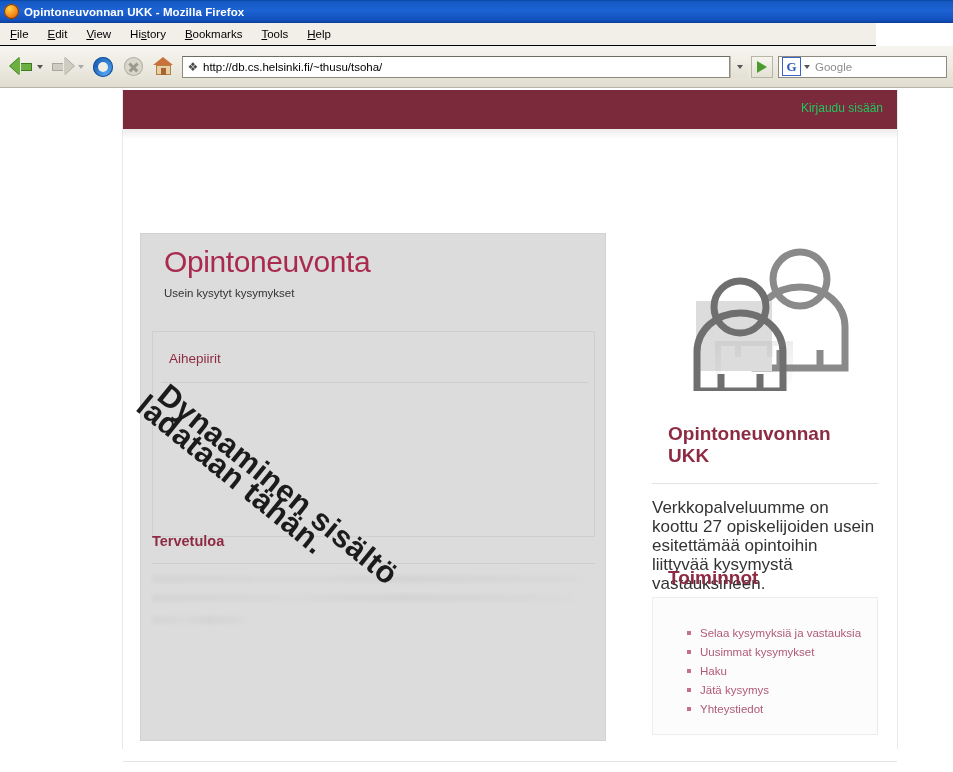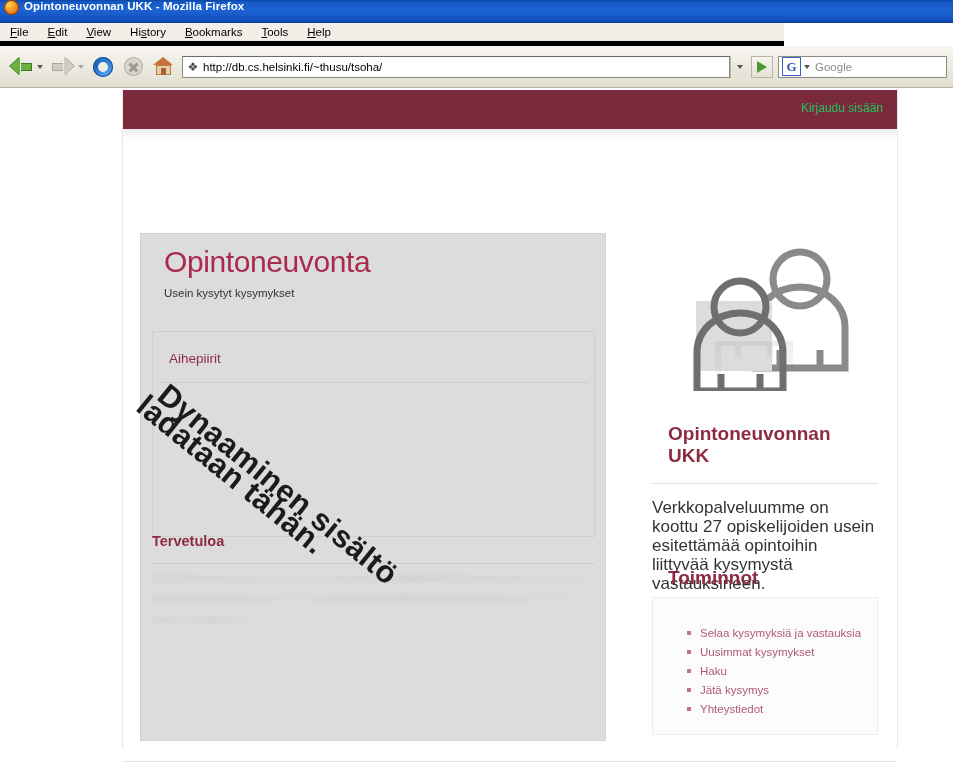--- a/index.html
+++ b/index.html
@@ -6,30 +6,30 @@
   body{
     width:953px;height:772px;overflow:hidden;background:#ffffff;
     font-family:"Liberation Sans",sans-serif;font-size:12px;color:#000;
   }
   #app{position:relative;width:953px;height:772px;}
 
   
   .titlebar{
     position:absolute;left:0;top:0;width:953px;height:23px;
     background:linear-gradient(to bottom,#0a47a0 0%,#1559c4 8%,#1d63d4 45%,#1150bb 88%,#0b3d96 100%);
-    display:flex;align-items:flex-start;padding-left:4px;box-sizing:border-box;
+    display:flex;align-items:center;padding-left:4px;box-sizing:border-box;
   }
   .ff-icon{width:15px;height:15px;border-radius:50%;
     background:radial-gradient(circle at 35% 30%,#ffd34d 0%,#f79522 45%,#d4490f 100%);
     box-shadow:0 0 0 1px #7a3a08 inset;flex:0 0 auto;margin-right:5px;}
   .titlebar .ttl{color:#fff;font-size:11.5px;font-weight:bold;letter-spacing:.1px;white-space:nowrap;}
 
   .menubar{
-    position:absolute;left:0;top:23px;width:784px;height:23px;
-    background:#f1efe7;border-bottom:5px solid #000000;
+    position:absolute;left:0;top:23px;width:876px;height:23px;
+    background:#f1efe7;border-bottom:1px solid #000000;
     display:flex;align-items:center;padding-left:10px;box-sizing:border-box;
   }
   .menubar .mi{font-size:11.5px;color:#000;margin-right:19px;white-space:nowrap;}
   .menubar .mi u{text-decoration:underline;}
 
   .navbar{
     position:absolute;left:0;top:46px;width:953px;height:42px;
     background:linear-gradient(to bottom,#f6f5ef 0%,#eceae0 55%,#e0ddd0 100%);
     border-bottom:1px solid #b9b5a5;
     display:flex;align-items:center;box-sizing:border-box;padding:0 6px;

